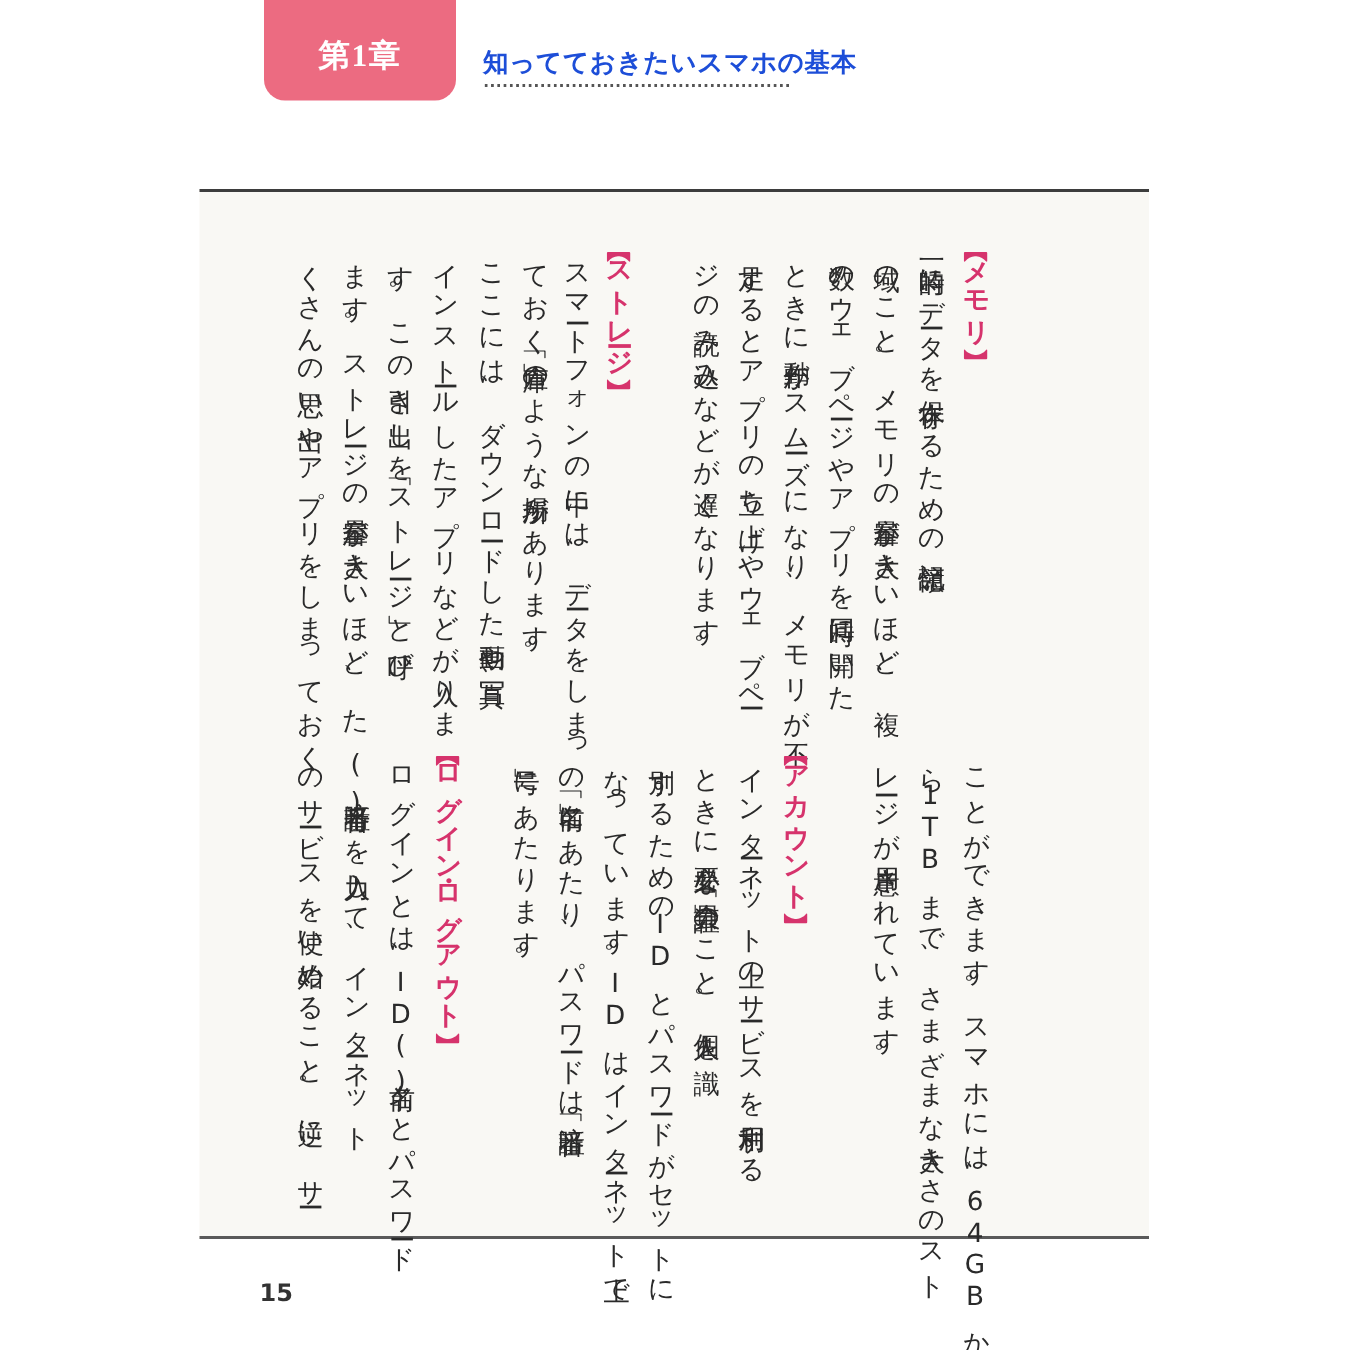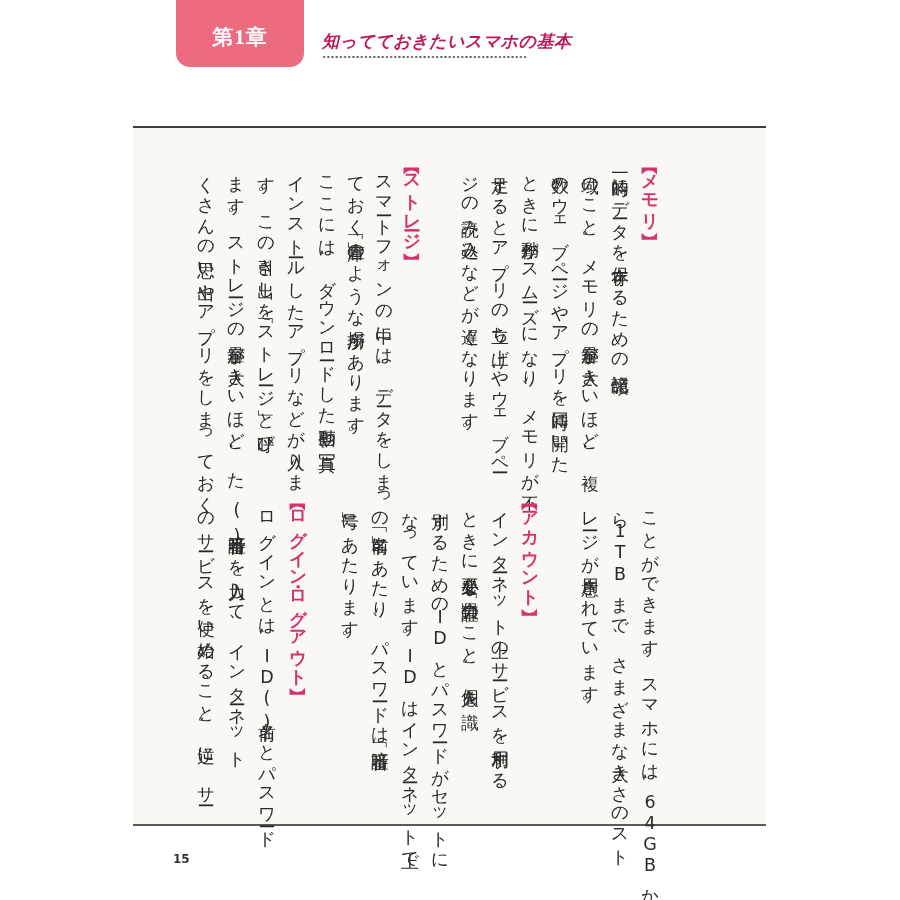--- a/index.html
+++ b/index.html
@@ -7,41 +7,40 @@
       width: 900px; height: 900px; background: #ffffff; position: relative; overflow: hidden;
       font-family: "DejaVu Sans", "Liberation Sans", sans-serif; color: #2b2b2b;
     }
     .chapter-tab {
       position: absolute; left: 176px; top: -14px; width: 128px; height: 81px;
       background: #ec6b81; border-radius: 0 0 14px 14px;
       display: flex; align-items: flex-end; justify-content: center; padding-bottom: 16px; box-sizing: border-box;
     }
     .chapter-tab span { color: #ffffff; font-size: 21px; font-weight: bold; letter-spacing: 1px; font-family: Liberation Serif, serif; }
     .chapter-title {
-      position: absolute; left: 322px; top: 30px; font-size: 17px; font-weight: bold; color: #be185d;
+      position: absolute; left: 322px; top: 30px; font-size: 17px; font-weight: bold; color: #1d4ed8;
       letter-spacing: 0.5px;
-      font-style: italic;
     }
     .chapter-dots {
       position: absolute; left: 322px; top: 56px; width: 206px; height: 2px;
       background-image: radial-gradient(circle, #555 0.9px, transparent 1.1px);
       background-size: 4.2px 2px; background-repeat: repeat-x;
     }
     .content-box {
       position: absolute; left: 133px; top: 126px; width: 633px; height: 700px;
       background: #f9f8f4; border-top: 2px solid #3d3d3d; border-bottom: 2px solid #5a5a5a; box-sizing: border-box;
     }
     .col {
       position: absolute; writing-mode: vertical-rl; text-orientation: upright;
       font-size: 17.5px; line-height: 22px; width: 22px; white-space: nowrap; letter-spacing: 1.2px;
       color: #2a2a2a;
     }
     .col.heading { color: #d6336c; font-weight: bold; letter-spacing: 0px; }
     .page-number {
-      position: absolute; left: 173px; top: 852px; font-size: 12px; font-weight: bold; color: #333;
+      position: absolute; left: 173px; top: 852px; font-size: 16px; font-weight: bold; color: #333;
     }
   </style>
 </head>
 <body>
 
 <div class="chapter-tab">
   <span>第1章</span>
 </div>
 <div class="chapter-title">知ってておきたいスマホの基本</div>
 <div class="chapter-dots"></div>

